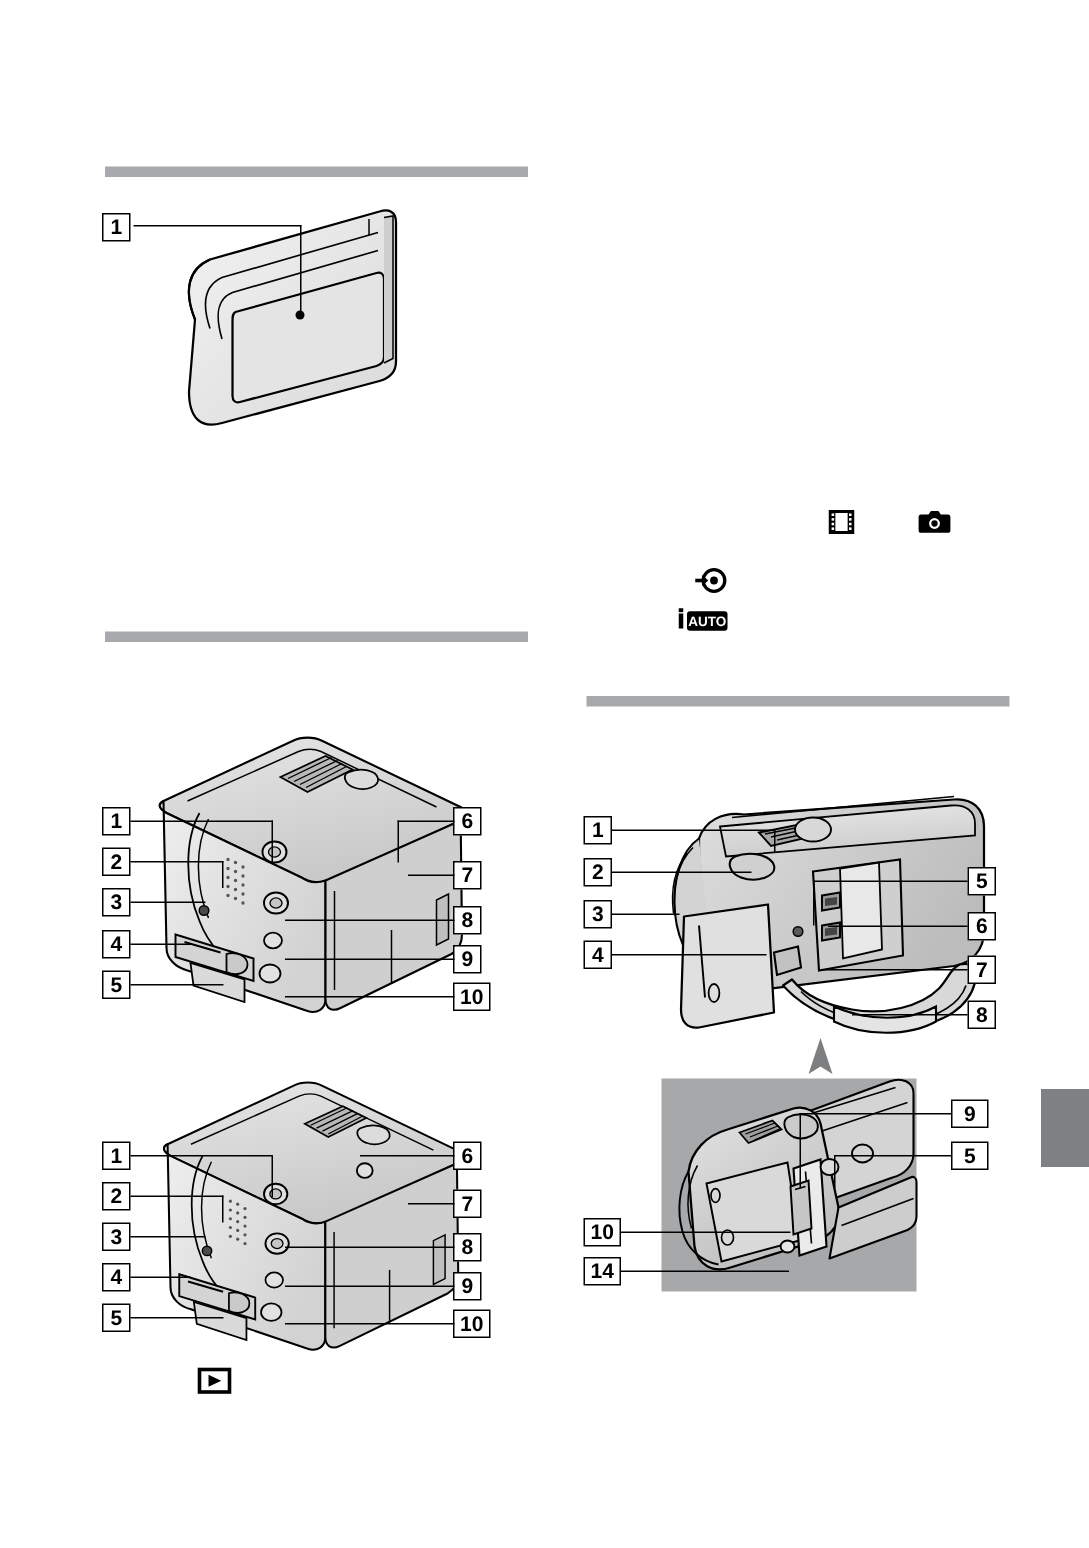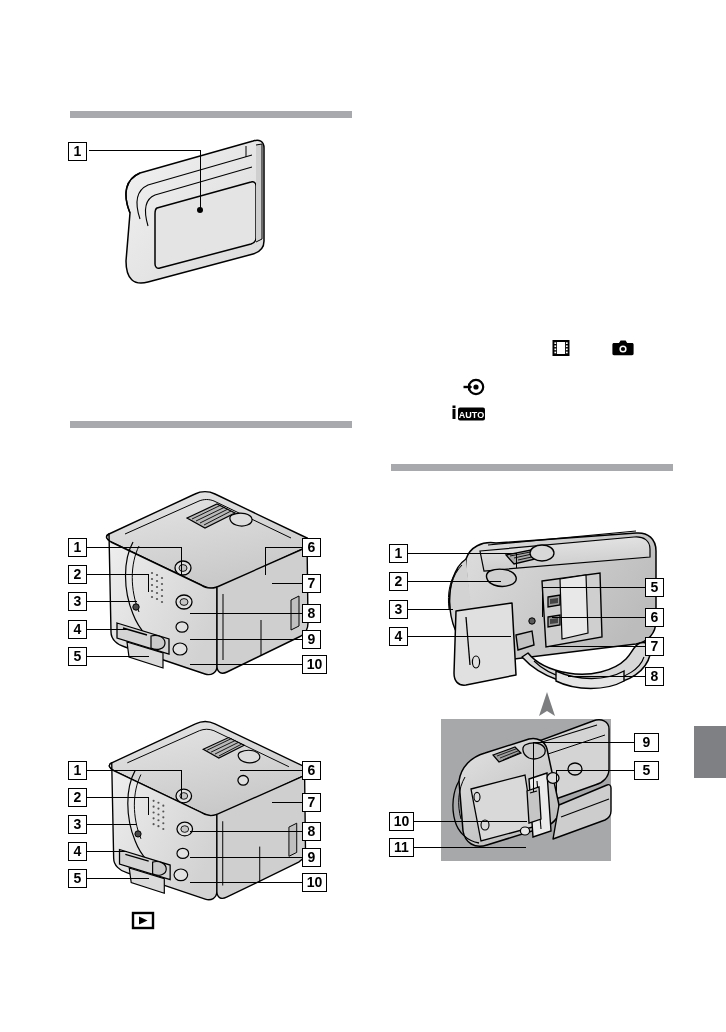--- a/index.html
+++ b/index.html
@@ -494,21 +494,21 @@
       <path d="M 118 86 L 166 66 C 168 65, 170 66, 170 69 L 170 92
                C 170 96, 168 99, 164 101 L 112 120 Z" fill="#cdcdcd" stroke="#000" stroke-width="1.4" stroke-linejoin="round"></path>
       <path d="M 120 98 L 168 80" fill="none" stroke="#000" stroke-width="1.1"></path>
 
       <ellipse cx="112" cy="59" rx="6" ry="5.4" fill="#dcdcdc" stroke="#000" stroke-width="1.3"></ellipse>
       <ellipse cx="134" cy="50" rx="7" ry="6" fill="none" stroke="#000" stroke-width="1.3"></ellipse>
     </svg>
   </div>
 
   <div class="numbox wide" style="left:389px; top:812px;">10</div>
-  <div class="numbox wide" style="left:389px; top:838px;">11</div>
+  <div class="numbox wide" style="left:389px; top:838px;">14</div>
   <div class="leader" style="left:414px; top:821px; width:113px;"></div>
   <div class="leader" style="left:414px; top:847px; width:112px;"></div>
 
   <div class="numbox wide" style="left:634px; top:733px;">9</div>
   <div class="numbox wide" style="left:634px; top:761px;">5</div>
   <div class="leader" style="left:533px; top:742px; width:101px;"></div>
   <div class="leader v" style="left:533px; top:742px; width:1.3px; height:50px;"></div>
   <div class="leader" style="left:556px; top:770px; width:78px;"></div>
   <div class="leader v" style="left:556px; top:770px; width:1.3px; height:22px;"></div>
 

